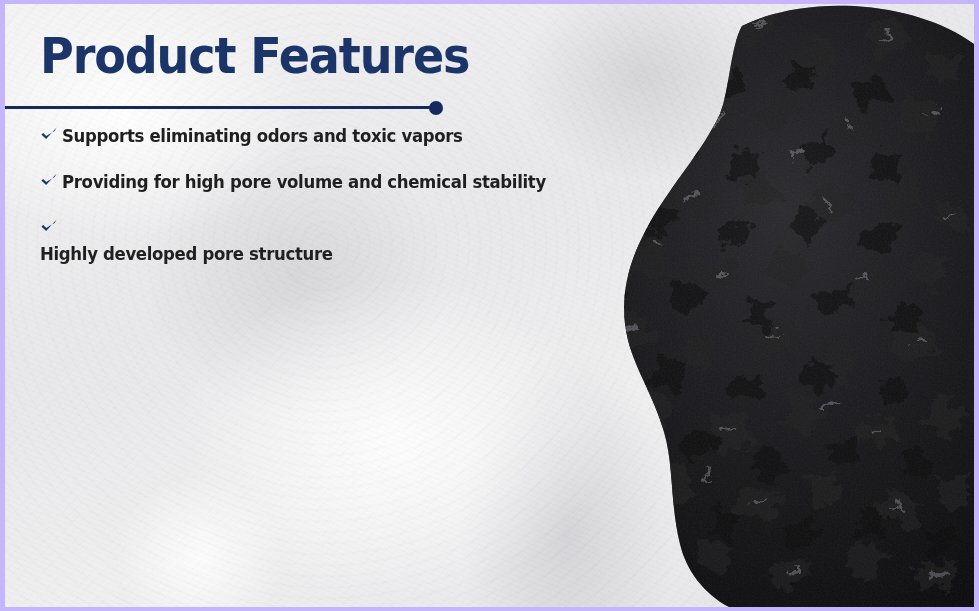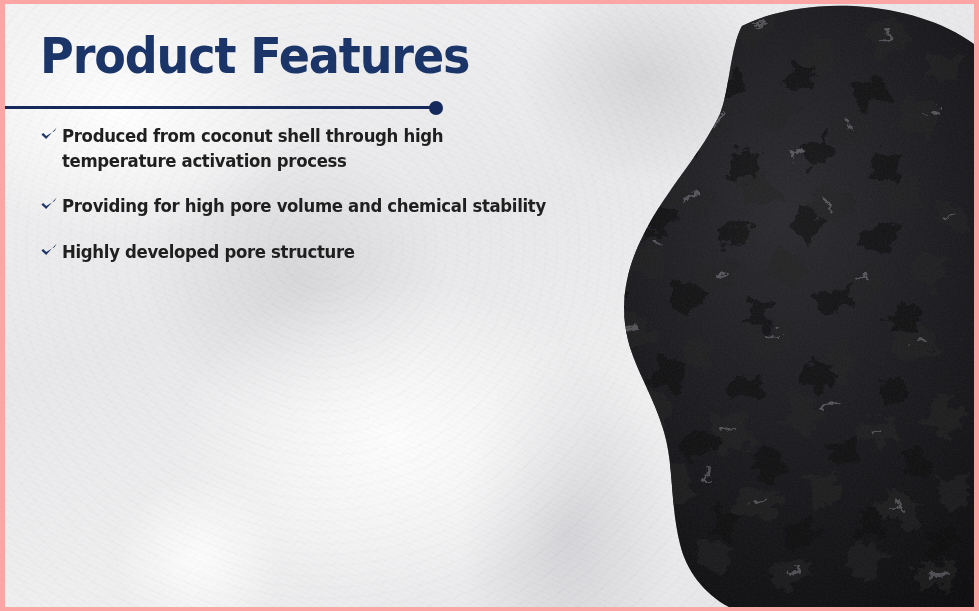--- a/index.html
+++ b/index.html
@@ -10,21 +10,21 @@
     height: 611px;
     overflow: hidden;
     background: #ffffff;
     font-family: "Liberation Sans", "DejaVu Sans", sans-serif;
   }
 
   #banner {
     position: relative;
     width: 979px;
     height: 611px;
-    background: #fca5a5;
+    background: #c4b5fd;
     overflow: hidden;
   }
 
   
   #bg {
     position: absolute;
     left: 5px;
     top: 4px;
     width: 969px;
     height: 603px;
@@ -113,21 +113,21 @@
     top: 124px;
     width: 560px;
     list-style: none;
   }
   .feature-item {
     position: relative;
     display: flex;
     align-items: flex-start;
     margin-bottom: 20px;
   }
-  .feature-item:last-child { margin-bottom: 12px; }
+  .feature-item:last-child { margin-bottom: 12px; flex-direction: column; }
 
   .check-icon {
     flex: 0 0 auto;
     width: 22px;
     height: 24px;
     margin-top: 2px;
     display: block;
     color: #1c3569;
   }
   .check-icon svg { display: block; width: 18px; height: 18px; }
@@ -321,32 +321,31 @@
   <div id="title-block">
     <h1 id="page-title">Product Features</h1>
   </div>
   <div id="title-rule">
     <div class="rule-line"></div>
     <div class="rule-dot"></div>
   </div>
 
   <ul id="feature-list">
 
-
-
-
     <li class="feature-item">
       <span class="check-icon">
         <svg viewBox="0 0 18 18" aria-hidden="true">
             <path d="M1.4 8.6 L6.1 13.0 L16.6 1.6 L14.6 5.0 L6.2 10.0 L3.3 7.0 Z" fill="currentColor"></path>
           </svg>
       </span>
-      <span class="feature-text">Produced from coconut shell through high
-temperature activation process</span>
+      <span class="feature-text">Supports eliminating odors and toxic vapors</span>
     </li>
+
+
+
 
 
     <li class="feature-item">
       <span class="check-icon">
         <svg viewBox="0 0 18 18" aria-hidden="true">
             <path d="M1.4 8.6 L6.1 13.0 L16.6 1.6 L14.6 5.0 L6.2 10.0 L3.3 7.0 Z" fill="currentColor"></path>
           </svg>
       </span>
       <span class="feature-text">Providing for high pore volume and chemical stability</span>
     </li>

